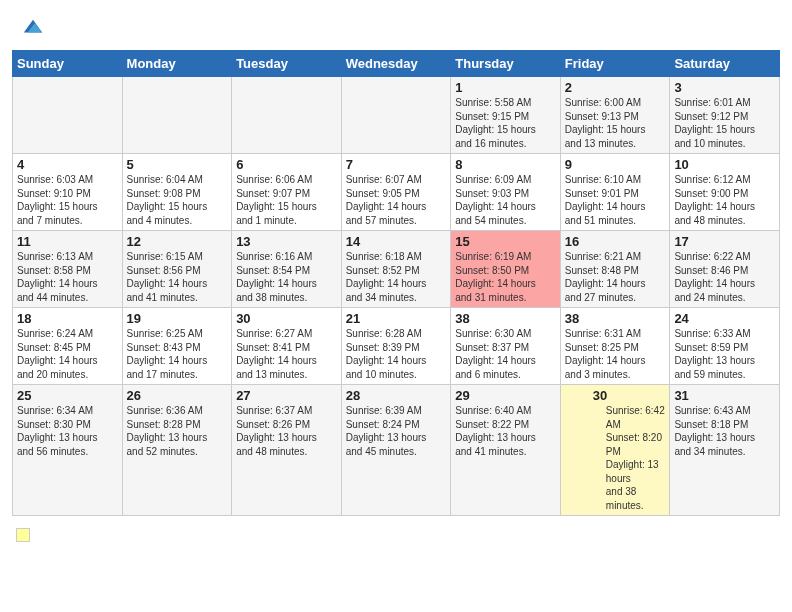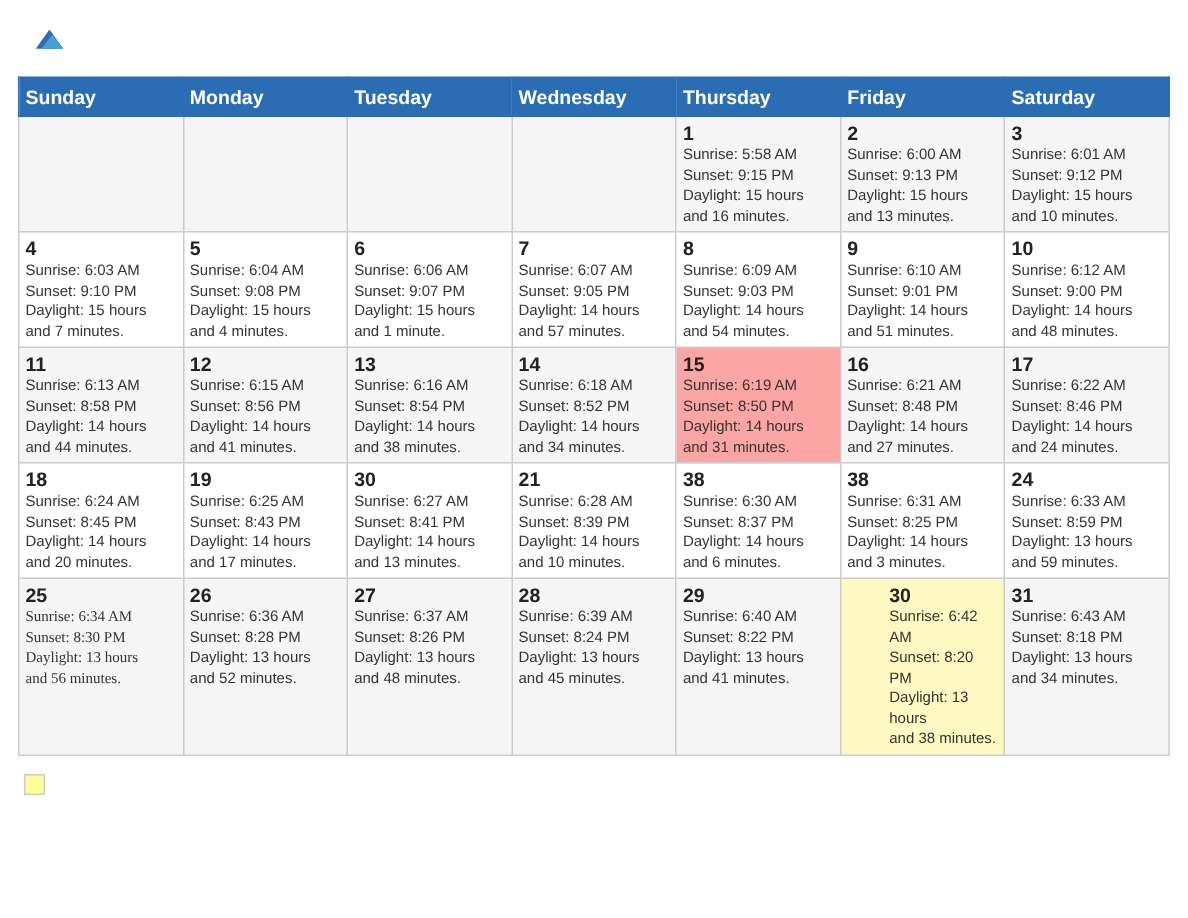--- a/index.html
+++ b/index.html
@@ -255,21 +255,21 @@
           <span class="day-num">24</span>
           <div class="day-info" style="white-space: pre-line;">Sunrise: 6:33 AM
 Sunset: 8:59 PM
 Daylight: 13 hours
 and 59 minutes.</div>
         </td>
       </tr>
       <tr>
         <td style="background: rgb(245, 245, 245);">
           <span class="day-num">25</span>
-          <div class="day-info" style="white-space: pre-line; font-family: Liberation Serif, serif;">Sunrise: 6:34 AM
+          <div class="day-info" style="white-space: pre-line;">Sunrise: 6:34 AM
 Sunset: 8:30 PM
 Daylight: 13 hours
 and 56 minutes.</div>
         </td>
         <td style="background: rgb(245, 245, 245);">
           <span class="day-num">26</span>
           <div class="day-info" style="white-space: pre-line;">Sunrise: 6:36 AM
 Sunset: 8:28 PM
 Daylight: 13 hours
 and 52 minutes.</div>
@@ -290,21 +290,21 @@
         </td>
         <td style="background: rgb(245, 245, 245);">
           <span class="day-num">29</span>
           <div class="day-info" style="white-space: pre-line;">Sunrise: 6:40 AM
 Sunset: 8:22 PM
 Daylight: 13 hours
 and 41 minutes.</div>
         </td>
         <td style="background: #fef9c3; padding-left: 32px;">
           <span class="day-num">30</span>
-          <div class="day-info" style="white-space: pre-line;">Sunrise: 6:42 AM
+          <div class="day-info" style="white-space: pre-line; margin-left: 13px;">Sunrise: 6:42 AM
 Sunset: 8:20 PM
 Daylight: 13 hours
 and 38 minutes.</div>
         </td>
         <td style="background: rgb(245, 245, 245);">
           <span class="day-num">31</span>
           <div class="day-info" style="white-space: pre-line;">Sunrise: 6:43 AM
 Sunset: 8:18 PM
 Daylight: 13 hours
 and 34 minutes.</div>

